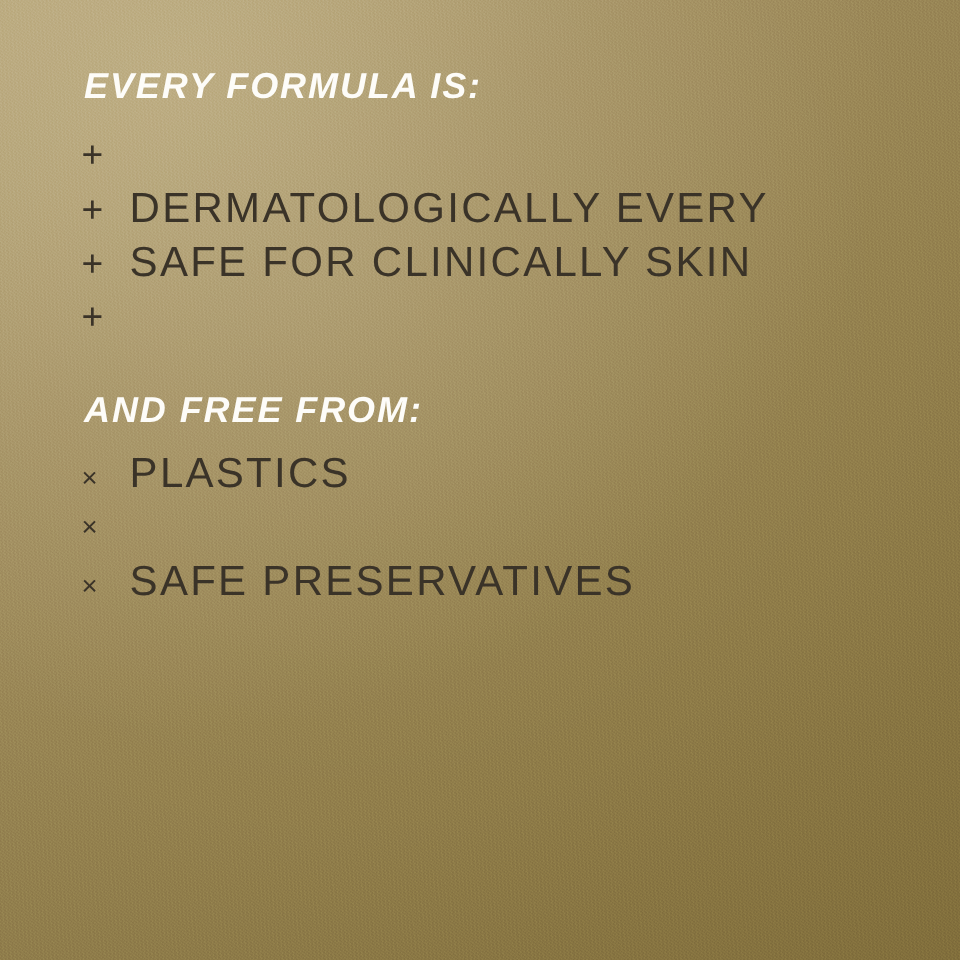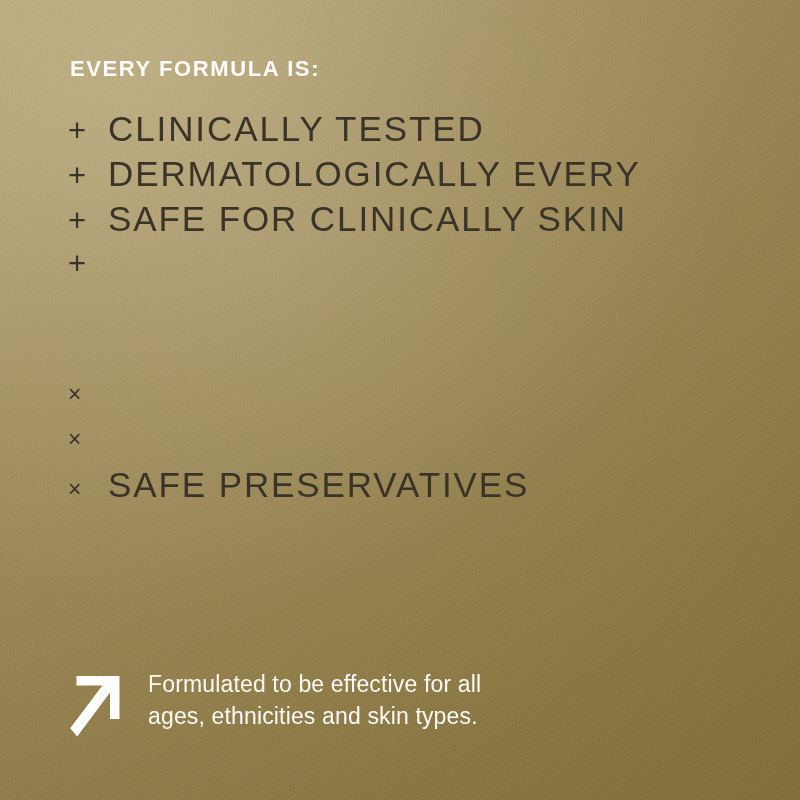--- a/index.html
+++ b/index.html
@@ -45,24 +45,25 @@
     position: absolute;
     inset: 0;
     z-index: 3;
   }
 
   .heading {
     position: absolute;
     left: 70px;
     color: #fdfcf8;
     font-weight: bold;
-    font-size: 22px;
+    font-size: 30px;
     letter-spacing: 1.6px;
     white-space: nowrap;
     line-height: 1;
+    font-style: italic;
   }
 
   #heading-formula { top: 58px; }
   #heading-free    { top: 328px; }
 
   .list {
     position: absolute;
     left: 68px;
     margin: 0;
     padding: 0;
@@ -142,55 +143,45 @@
   <div id="grain"></div>
   <div id="vignette"></div>
 
   <div id="content">
 
     <div class="heading" id="heading-formula">EVERY FORMULA IS:</div>
 
     <ul class="list" id="list-formula">
       <li class="list-item">
         <span class="marker marker-plus">+</span>
-        <span class="item-label">CLINICALLY TESTED</span>
       </li>
       <li class="list-item">
         <span class="marker marker-plus">+</span>
         <span class="item-label">DERMATOLOGICALLY EVERY</span>
       </li>
       <li class="list-item">
         <span class="marker marker-plus">+</span>
         <span class="item-label">SAFE FOR CLINICALLY SKIN</span>
       </li>
       <li class="list-item">
         <span class="marker marker-plus">+</span>
       </li>
     </ul>
 
+    <div class="heading" id="heading-free">AND FREE FROM:</div>
 
     <ul class="list" id="list-free">
       <li class="list-item">
         <span class="marker marker-cross">×</span>
+        <span class="item-label">PLASTICS</span>
       </li>
       <li class="list-item">
         <span class="marker marker-cross">×</span>
       </li>
       <li class="list-item">
         <span class="marker marker-cross">×</span>
         <span class="item-label">SAFE PRESERVATIVES</span>
       </li>
     </ul>
 
-    <div id="footer">
-      <span id="arrow-wrap">
-        <svg width="56" height="66" viewBox="0 0 56 66" xmlns="http://www.w3.org/2000/svg" aria-hidden="true">
-          <path d="M6.5 2.0 L49.5 2.0 L49.5 45.0 L40.0 45.0 L40.0 18.6 L7.2 62.5 L0.2 54.2 L32.4 11.5 L6.5 11.5 Z" fill="#ffffff"></path>
-        </svg>
-      </span>
-      <span id="footer-text">
-        <span class="footer-line">Formulated to be effective for all</span>
-        <span class="footer-line">ages, ethnicities and skin types.</span>
-      </span>
-    </div>
 
   </div>
 </div>
 
 </body></html>

